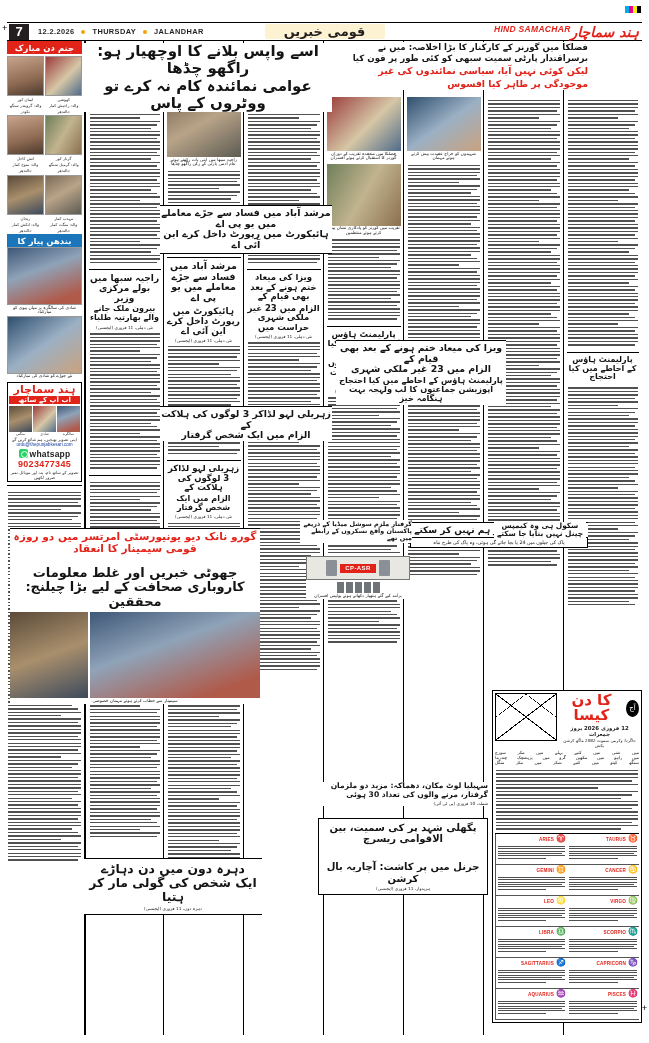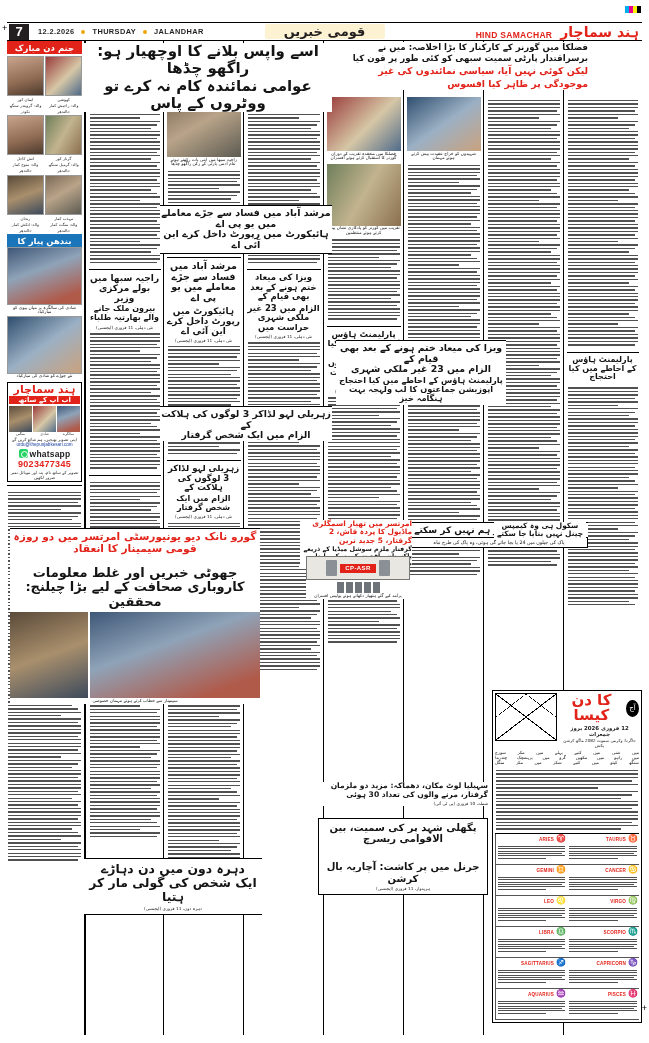--- a/index.html
+++ b/index.html
@@ -39,21 +39,21 @@
     font-size: 7.4px; letter-spacing: .4px; font-weight: bold;
     color: #231f20; margin-left: 9px;
   }
   .dot { width: 4px; height: 4px; border-radius: 50%; background: #f0a500; display:inline-block; }
   .center-flag {
     position: absolute; left: 0; right: 0; text-align: center;
     font-size: 13px; font-weight: bold; color: #231f20;
     background: #fdf3d2; width: 120px; margin: 0 auto; border-radius: 2px;
     direction: rtl; font-family: "DejaVu Sans", sans-serif;
   }
-  .brand-right { margin-left: auto; display:flex; align-items:flex-end; gap:8px; padding-right:3px; }
+  .brand-right { margin-left: auto; display:flex; align-items:flex-start; padding-right:3px;font-style:italic; }
   .brand-en { color: #e2231a; font-weight: bold; font-size: 8.5px; letter-spacing: .3px; }
   .brand-ur { color: #e2231a; font-weight: bold; font-size: 14px; direction: rtl; font-family:"DejaVu Sans",sans-serif; }
 
   
   .content { position: absolute; top: 41px; left: 7px; right: 7px; bottom: 8px; display: flex; }
   .colrule { border-left: .8px solid #000; }
 
   
   .ur { direction: rtl; text-align: justify; font-family: "DejaVu Sans", sans-serif; color:#1a1a1a; }
 
@@ -1503,21 +1503,20 @@
     <div class="boxed" style="margin-top:2px">
       <div class="ur" style="font-size:4.8px;text-align:center">پاک کی جیلوں میں 24 یا بچا جائے گی ہوئی، وہ پاک کی طرح تباہ</div>
     </div>
   </div>
 
   <div class="spanbox" style="left:494px;top:522px;width:92px;">
     <div class="hd" style="font-size:7.4px">سکول ہی وہ کیمپس چینل نہیں بنایا جا سکتے</div>
   </div>
 
   <div class="spanbox" style="left:300px;top:520px;width:112px">
-    <div class="hd red" style="font-size:7.4px;text-align:right">امرتسر میں تھیار اسمگلری ماڈیول کا پردہ فاش، 2 گرفتار، 5 جدید ترین</div>
     <div class="hd" style="font-size:6.4px;text-align:right;margin-top:1px">گرفتار ملزم سوشل میڈیا کے ذریعے پاکستان واقع تسکروں کے رابطے میں تھے</div>
   </div>
   <div class="spanbox" style="left:306px;top:556px;width:104px">
     <div class="weap">
       <span class="g"></span>
       <span class="tag">CP-ASR</span>
       <span class="g"></span>
     </div>
     <div class="weap-row">
       <i></i>

